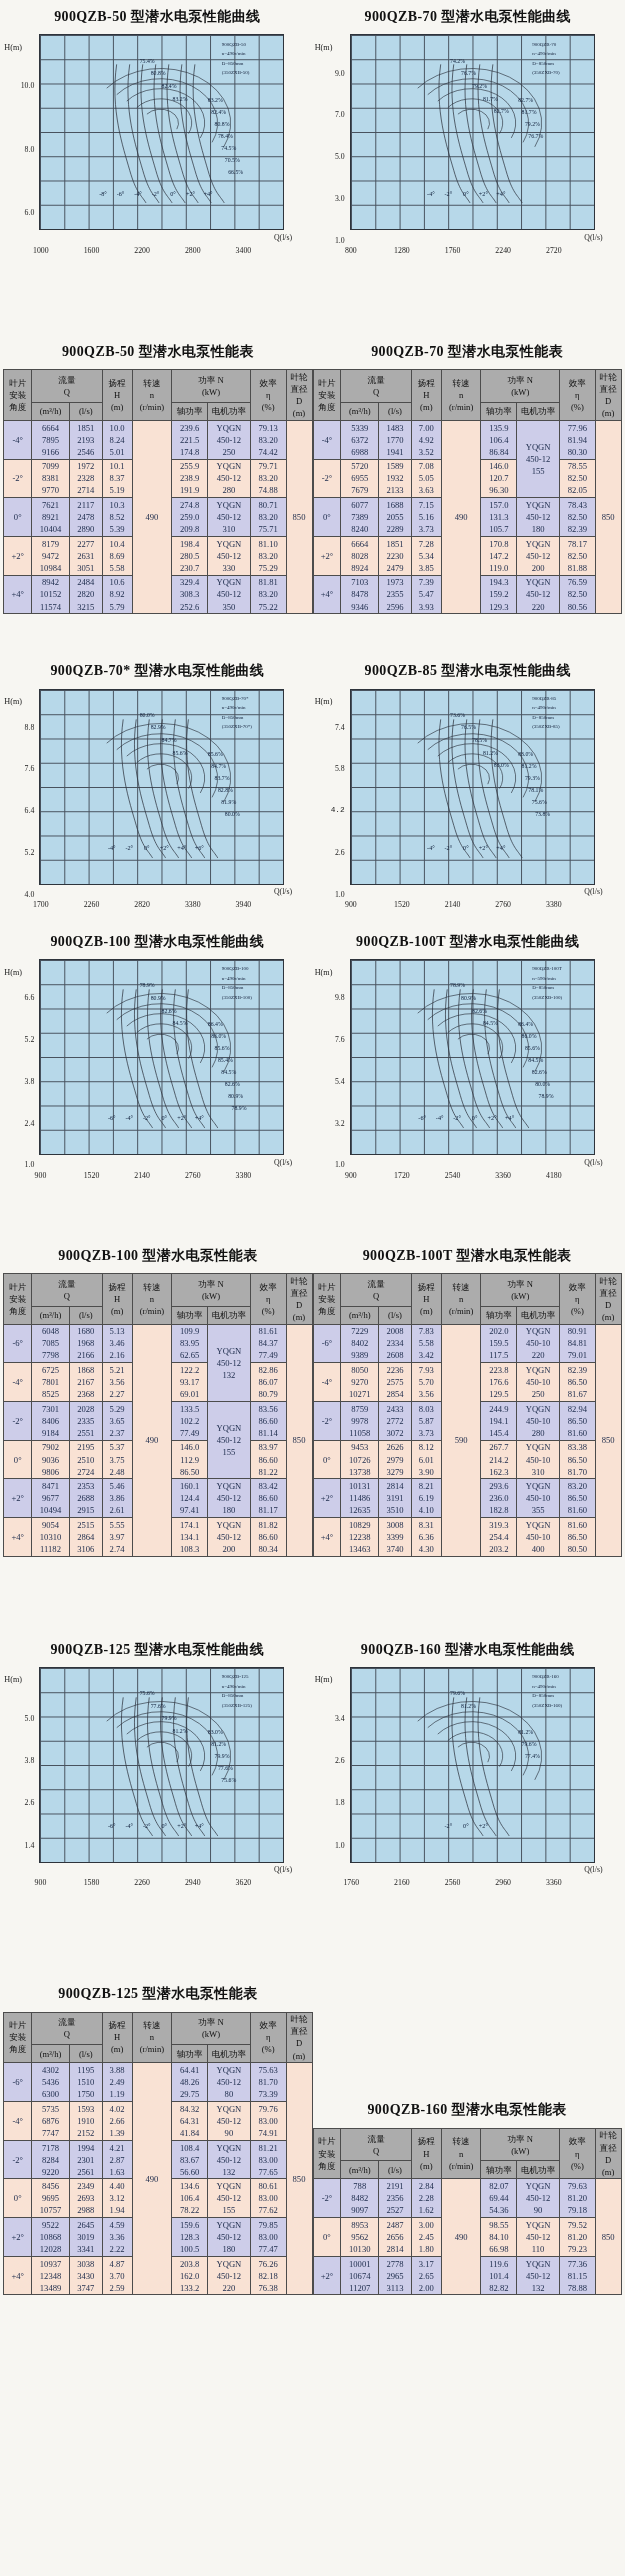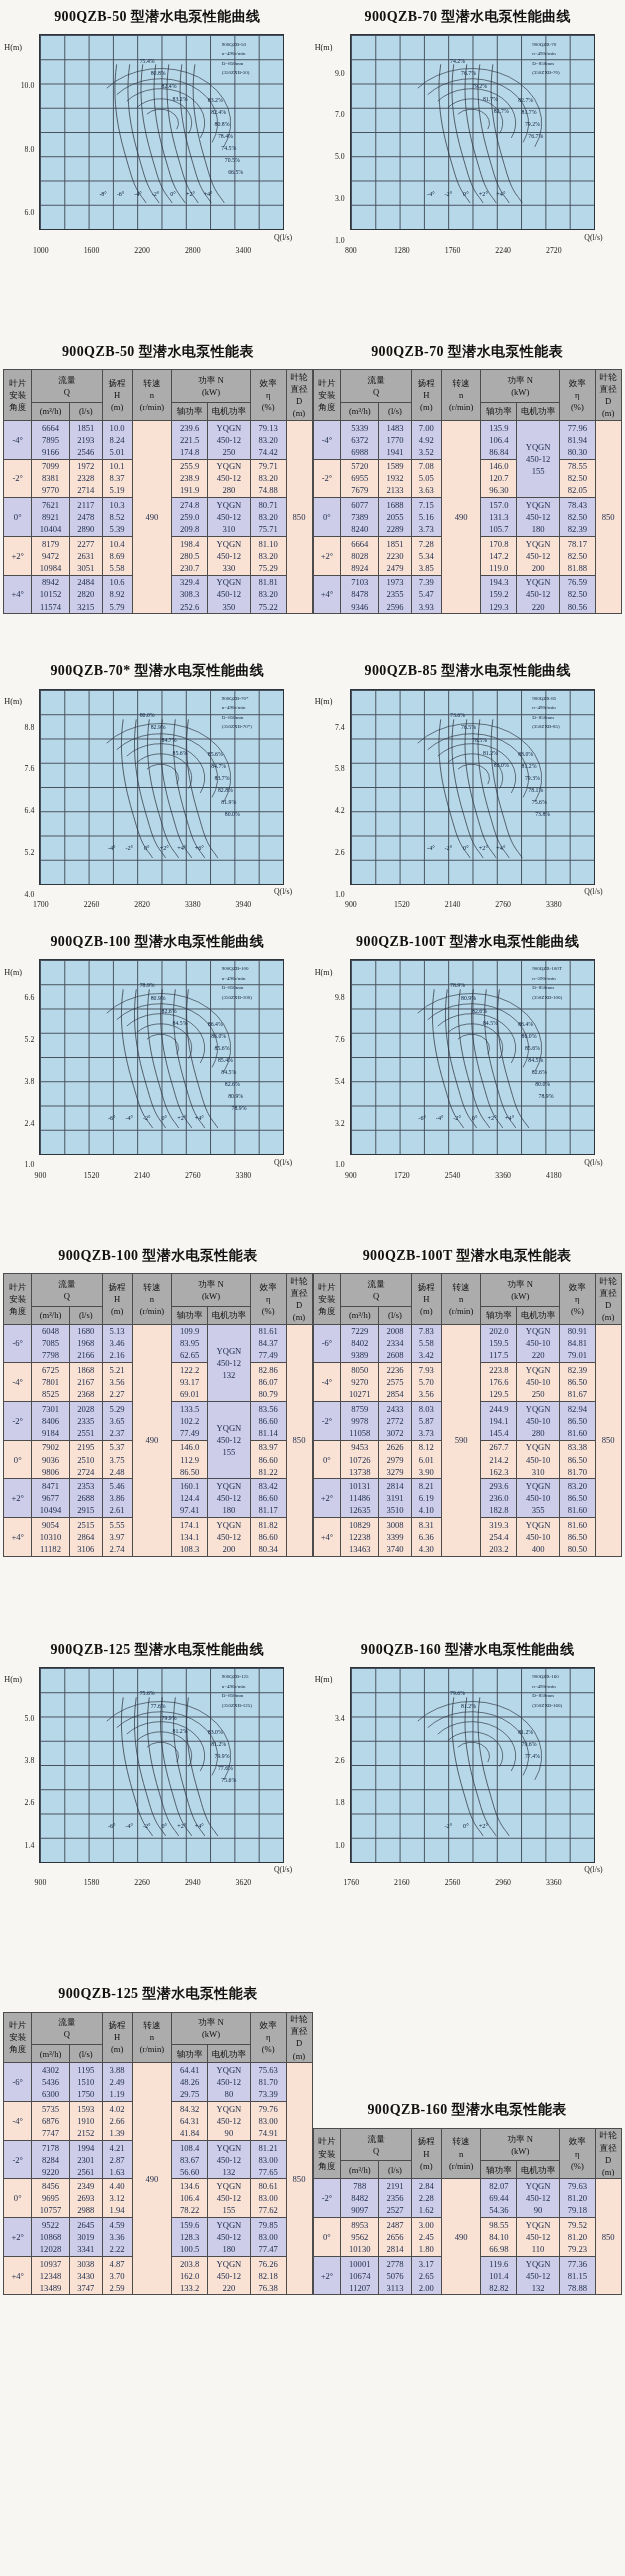--- a/index.html
+++ b/index.html
@@ -685,21 +685,21 @@
             <span class="xunit">Q(l/s)</span>
           </div>
         </div>
       </div>
       <div class="chart-block">
         <div class="chart-title">900QZB-85 型潜水电泵性能曲线</div>
         <div class="chart-wrap">
           <span class="ylab">H(m)</span>
           <span class="ytick" style="top: 18%;">7.4</span>
           <span class="ytick" style="top: 37.75%;">5.8</span>
-          <span class="ytick" style="top: 57.5%;">4.2</span>
+          <span class="ytick" style="top: 57.5%; font-family: Liberation Mono, monospace;">4.2</span>
           <span class="ytick" style="top: 77.25%;">2.6</span>
           <span class="ytick" style="top: 97%;">1.0</span>
           <div class="panel">
             <svg viewBox="0 0 298 238" class="curves">
               <path d="M 110 36 C 102 92, 118 138, 126 166 S 140 196, 146 206" fill="none" stroke="#2c323c" stroke-width="0.9"></path>
               <path d="M 126 36 C 118 92, 134 138, 142 166 S 156 196, 162 206" fill="none" stroke="#2c323c" stroke-width="0.9"></path>
               <path d="M 142 36 C 134 92, 150 138, 158 166 S 172 196, 178 206" fill="none" stroke="#2c323c" stroke-width="0.9"></path>
               <path d="M 158 36 C 150 92, 166 138, 174 166 S 188 196, 194 206" fill="none" stroke="#2c323c" stroke-width="0.9"></path>
               <path d="M 174 36 C 166 92, 182 138, 190 166 S 204 196, 210 206" fill="none" stroke="#2c323c" stroke-width="0.9"></path>
               <path d="M 131.1 97.1 A 22 17.2 0 0 1 167.8 115.5" fill="none" stroke="#2c323c" stroke-width="0.8"></path>
@@ -1867,21 +1867,21 @@
             </tr>
             <tr>
               <td class="g0 num">+2°</td>
               <td class="g0 num">
                 <span class="line">10001</span>
                 <span class="line">10674</span>
                 <span class="line">11207</span>
               </td>
               <td class="g0 num">
                 <span class="line">2778</span>
-                <span class="line">5076</span>
+                <span class="line">2965</span>
                 <span class="line">3113</span>
               </td>
               <td class="g0 num">
                 <span class="line">3.17</span>
                 <span class="line">2.65</span>
                 <span class="line">2.00</span>
               </td>
               <td class="g0 num">
                 <span class="line">119.6</span>
                 <span class="line">101.4</span>

